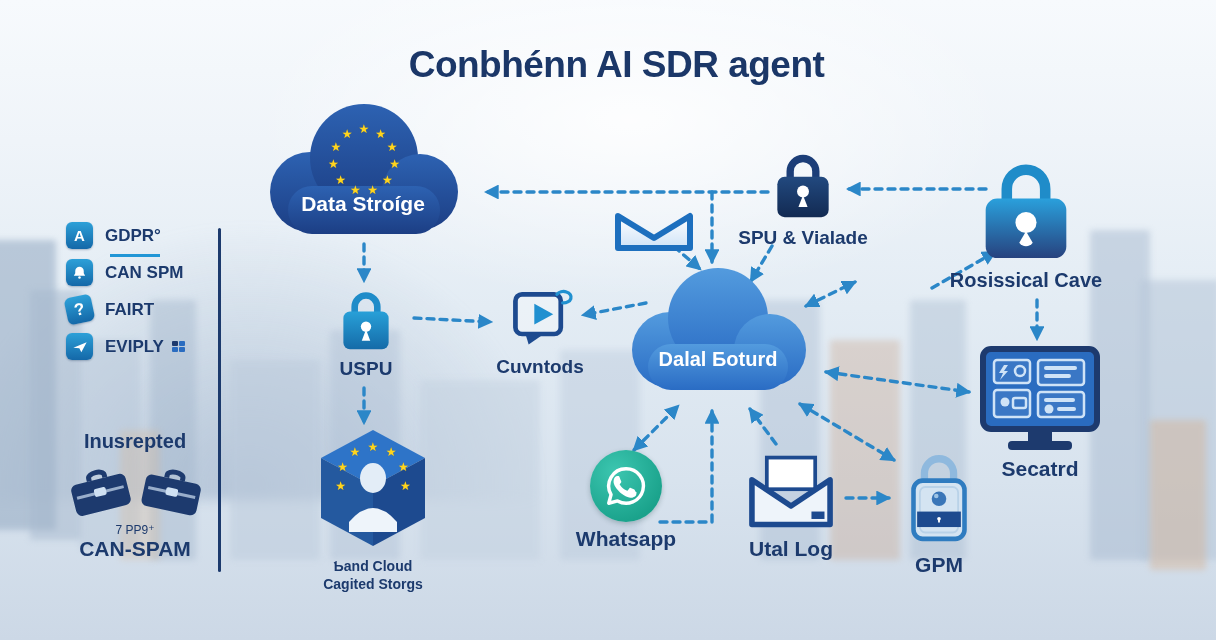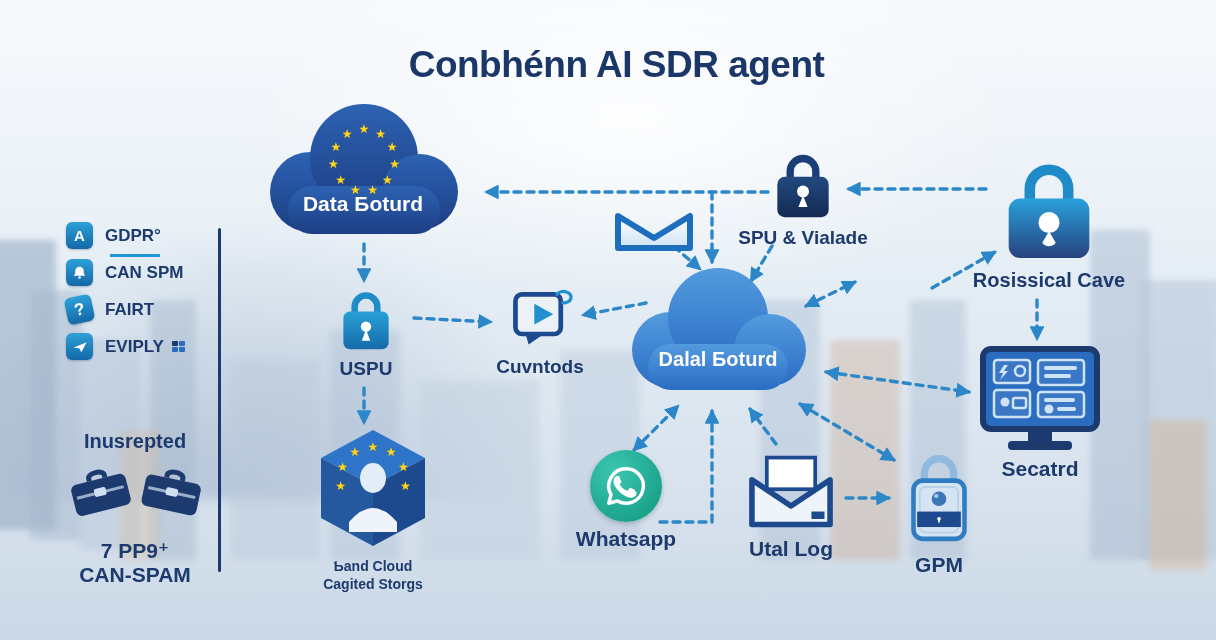--- a/index.html
+++ b/index.html
@@ -40,21 +40,21 @@
   .star-ring{position:absolute;width:0;height:0;}
   .eu-star{position:absolute;color:#ffd51e;text-shadow:0 0 1px rgba(170,130,0,.6);transform:translate(-50%,-50%);}
   
   #arrows{position:absolute;inset:0;z-index:2;pointer-events:none;}
   
   .wa-circle{width:72px;height:72px;border-radius:50%;display:flex;align-items:center;justify-content:center;
              background:radial-gradient(circle at 35% 30%,#3cc6b0,#1aa28b 75%);box-shadow:0 2px 5px rgba(20,60,60,.25);}
   
   .comp{width:160px;text-align:center;}
   .comp-title{font-weight:bold;color:#1c3a6d;font-size:20px;}
-  .comp-line1{font-weight:bold;color:#1c3a6d;font-size:21px;margin-top:16px;}
+  .comp-line1{font-weight:normal;color:#1c3a6d;font-size:12px;margin-top:0;}
   .comp-line2{font-weight:bold;color:#1c3a6d;font-size:21px;}
   .bags{position:relative;height:66px;margin-top:4px;}
   .bag{position:absolute;top:8px;}
   .cube-label{font-weight:bold;color:#1c3a6d;font-size:14px;line-height:1.25;text-align:center;margin-top:6px;}
 </style>
 </head>
 <body>
 
 <div id="canvas">
 
@@ -169,21 +169,21 @@
         <span class="eu-star" style="font-size: 12px; left: 28.1986px; top: -12.8779px;">★</span>
         <span class="eu-star" style="font-size: 12px; left: 30.6845px; top: 4.41176px;">★</span>
         <span class="eu-star" style="font-size: 12px; left: 23.4282px; top: 20.3007px;">★</span>
         <span class="eu-star" style="font-size: 12px; left: 8.73371px; top: 29.7443px;">★</span>
         <span class="eu-star" style="font-size: 12px; left: -8.73371px; top: 29.7443px;">★</span>
         <span class="eu-star" style="font-size: 12px; left: -23.4282px; top: 20.3007px;">★</span>
         <span class="eu-star" style="font-size: 12px; left: -30.6845px; top: 4.41176px;">★</span>
         <span class="eu-star" style="font-size: 12px; left: -28.1986px; top: -12.8779px;">★</span>
         <span class="eu-star" style="font-size: 12px; left: -16.7599px; top: -26.0789px;">★</span>
       </div>
-    <div class="cloud-text" style="top:94px;font-size:21px;">Data Ƃoturd</div>
+    <div class="cloud-text" style="top:94px;font-size:21px;">Data Stroíge</div>
   </div>
 
   <div class="node" style="left:326px;top:287px;width:80px;">
     <svg width="62" height="66" viewBox="0 0 64 70">
       <defs>
           <linearGradient id="ulg" x1="0" y1="0" x2="0" y2="1">
         <stop offset="0" stop-color="#28a0d8"></stop>
             <stop offset="1" stop-color="#156ba8"></stop>
           </linearGradient>
         </defs>
@@ -245,21 +245,21 @@
         </defs>
       <path d="M22 30 v-8 a14 14 0 0 1 28 0 v8" stroke="#1c3e78" stroke-width="8" fill="none" stroke-linecap="round"></path>
       <rect x="8" y="28" width="56" height="44" rx="8" fill="url(#slg)"></rect>
       <circle cx="36" cy="44" r="6.5" fill="#fff"></circle>
         <path d="M36 48 l-5 13 h10 z" fill="#fff"></path>
     </svg>
     <div class="node-label">SPU &amp; Vialade</div>
   </div>
 
 
-  <div class="node" style="left:974px;top:158px;width:150px;">
+  <div class="node" style="left:951px;top:158px;width:150px;">
     <svg width="96" height="106" viewBox="0 0 100 110">
       <defs>
           <linearGradient id="rlg" x1="0" y1="0" x2="0" y2="1">
         <stop offset="0" stop-color="#2aa0dc"></stop>
             <stop offset="1" stop-color="#27427e"></stop>
           </linearGradient>
         </defs>
       <path d="M30 46 v-14 a20 20 0 0 1 40 0 v14" stroke="#1f8cc9" stroke-width="11" fill="none" stroke-linecap="round"></path>
       <rect x="8" y="42" width="84" height="62" rx="12" fill="url(#rlg)"></rect>
       <circle cx="50" cy="67" r="11" fill="#fff"></circle>

